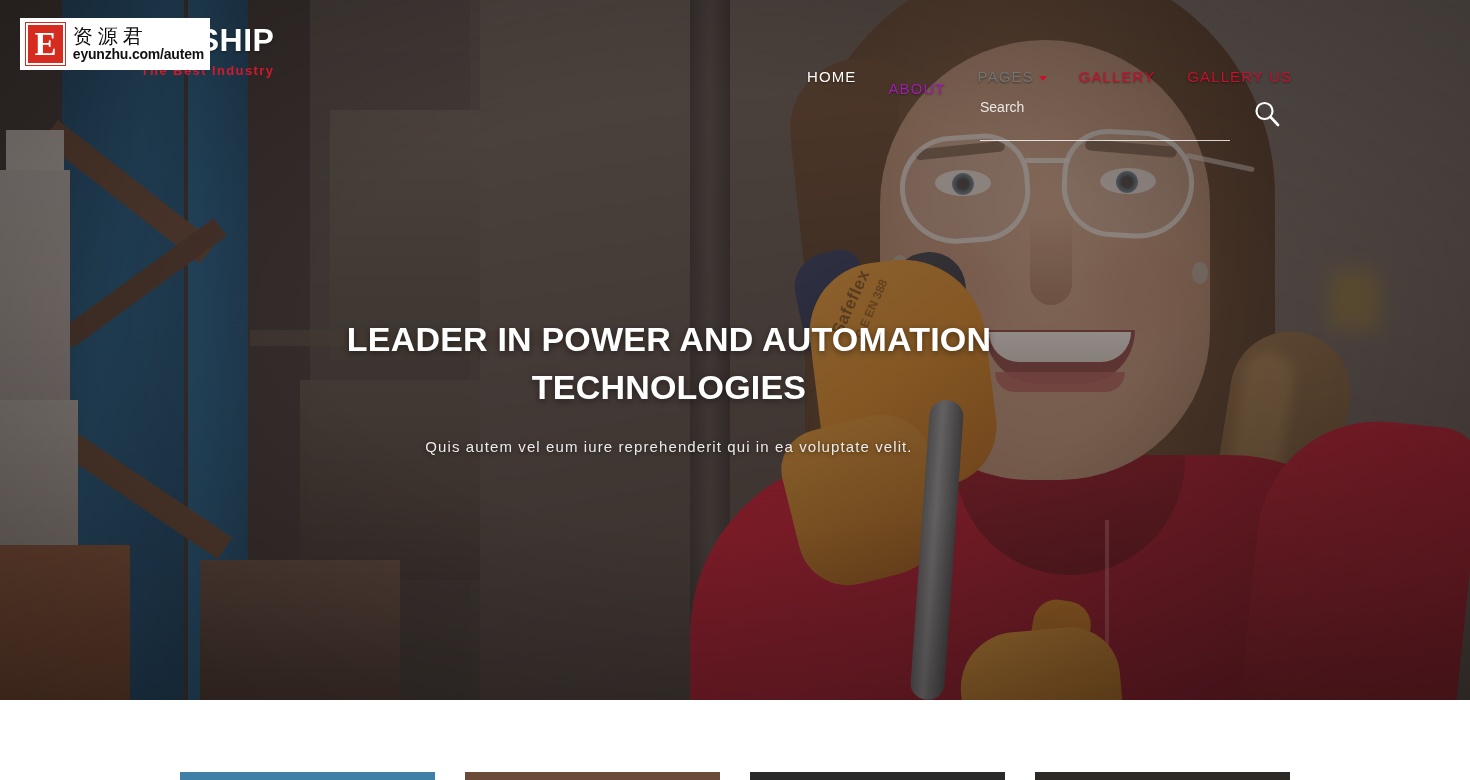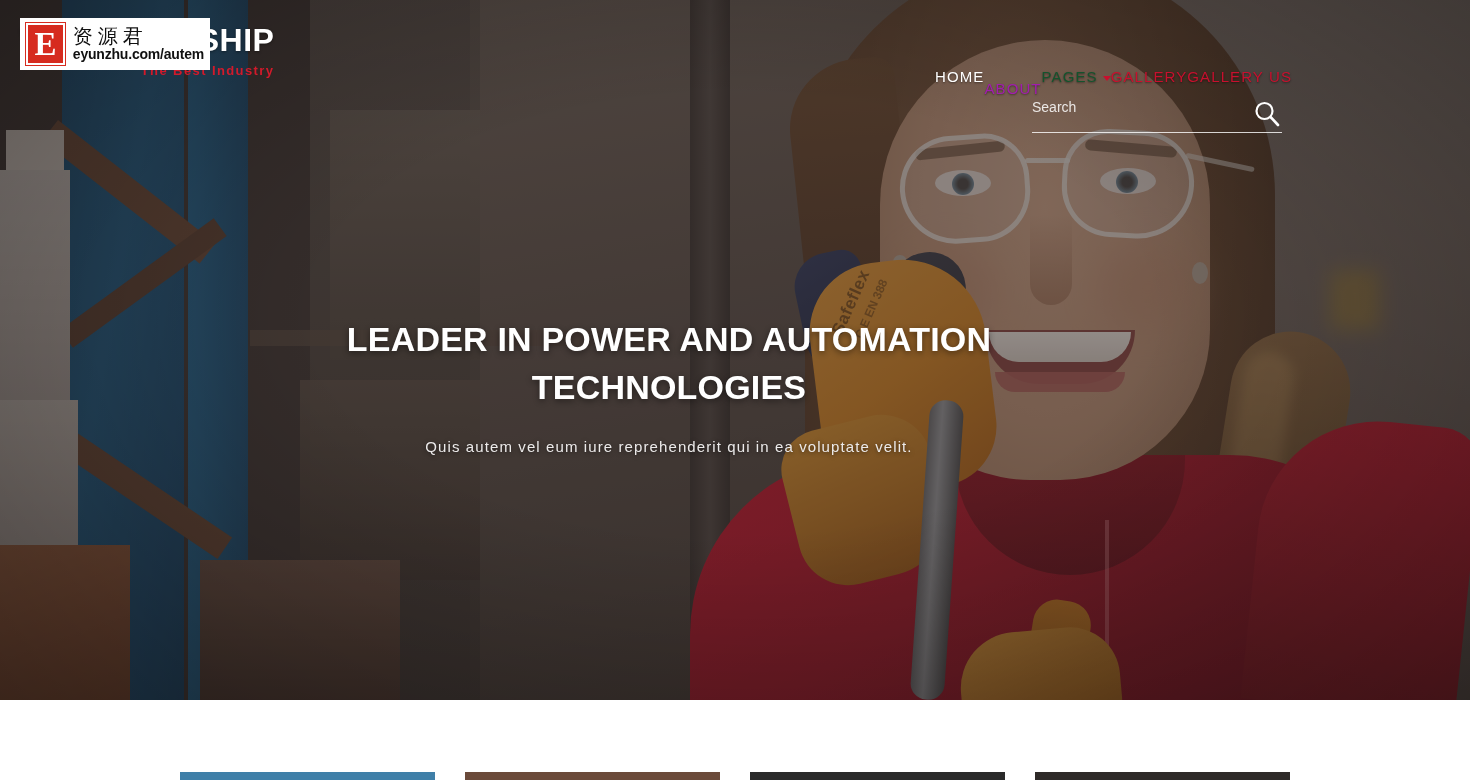--- a/index.html
+++ b/index.html
@@ -289,38 +289,38 @@
   }
   .wm-txt { display:flex; flex-direction:column; line-height:1.05; }
   .wm-cn {
     font-size:20px; color:#111; letter-spacing:5px;
     font-family:"DejaVu Sans", sans-serif; font-weight:500;
   }
   .wm-url { font-size:14px; color:#111; font-weight:bold; letter-spacing:-.2px; }
 
   #nav {
     position:absolute; right:178px; top:56px;
-    display:flex; align-items:center; 
+    display:flex; align-items:center; gap:32px;
   }
   .nav-link {
     font-size:15px; letter-spacing:1.1px; color:#c8102e;
     text-decoration:none; white-space:nowrap; cursor:pointer;
     text-shadow:0 1px 2px rgba(0,0,0,.45);
   }
   .nav-link.active { color:#ffffff; }
   .caret {
     display:inline-block; margin-left:5px;
     border-left:4px solid transparent; border-right:4px solid transparent;
     border-top:5px solid #c8102e; vertical-align:middle;
   }
 
   #searchbox {
-    position:absolute; left:1032px; top:98px; width:250px;
+    position:absolute; left:980px; top:98px; width:250px;
     border-bottom:1px solid rgba(255,255,255,.8);
-    padding-bottom:16px;
+    padding-bottom:24px;
   }
   #search-input {
     width:100%; background:transparent; border:0; outline:0;
     color:#ffffff; font-size:14px; font-family:"Liberation Sans", sans-serif;
   }
   #search-input::placeholder { color:rgba(255,255,255,.85); }
   #search-btn {
     position:absolute; left:1252px; top:99px;
     width:30px; height:30px; background:none; border:0;
     cursor:pointer; padding:0;
@@ -440,21 +440,21 @@
     <div class="wm-e">E</div>
     <div class="wm-txt">
       <div class="wm-cn">资源君</div>
       <div class="wm-url">eyunzhu.com/autem</div>
     </div>
   </div>
 
   <nav id="nav">
     <a class="nav-link active" href="#">HOME</a>
     <a class="nav-link" href="#" style="color: #a21caf; margin-top: 24px;">ABOUT</a>
-    <a class="nav-link" href="#" style="color: #14532d;"><span>PAGES</span><span class="caret"></span></a>
+    <a class="nav-link" href="#" style="color: #737373;"><span>PAGES</span><span class="caret"></span></a>
     <a class="nav-link" href="#" style="color: rgb(200, 16, 46);">GALLERY</a>
     <a class="nav-link" href="#" style="color: rgb(200, 16, 46);">GALLERY US</a>
   </nav>
 
   <div id="searchbox">
     <input id="search-input" type="text" placeholder="Search" style="">
   </div>
   <button id="search-btn">
     <svg width="30" height="30" viewBox="0 0 30 30">
       <circle cx="12.5" cy="12" r="8" fill="none" stroke="#ffffff" stroke-width="2.2"></circle>

